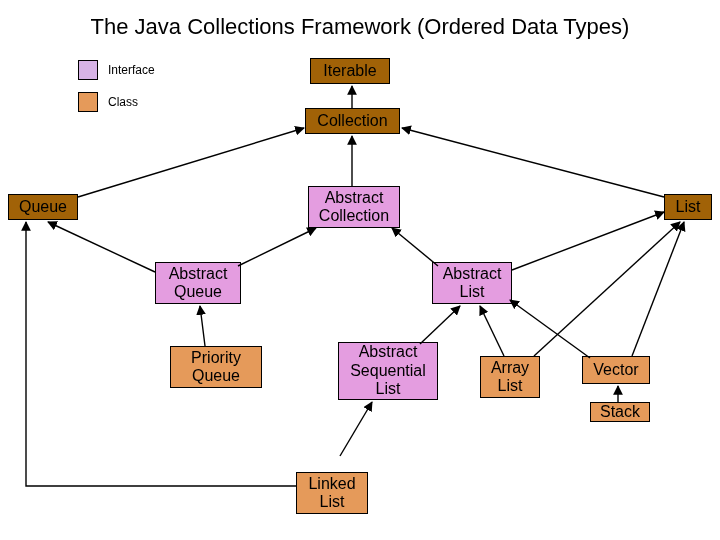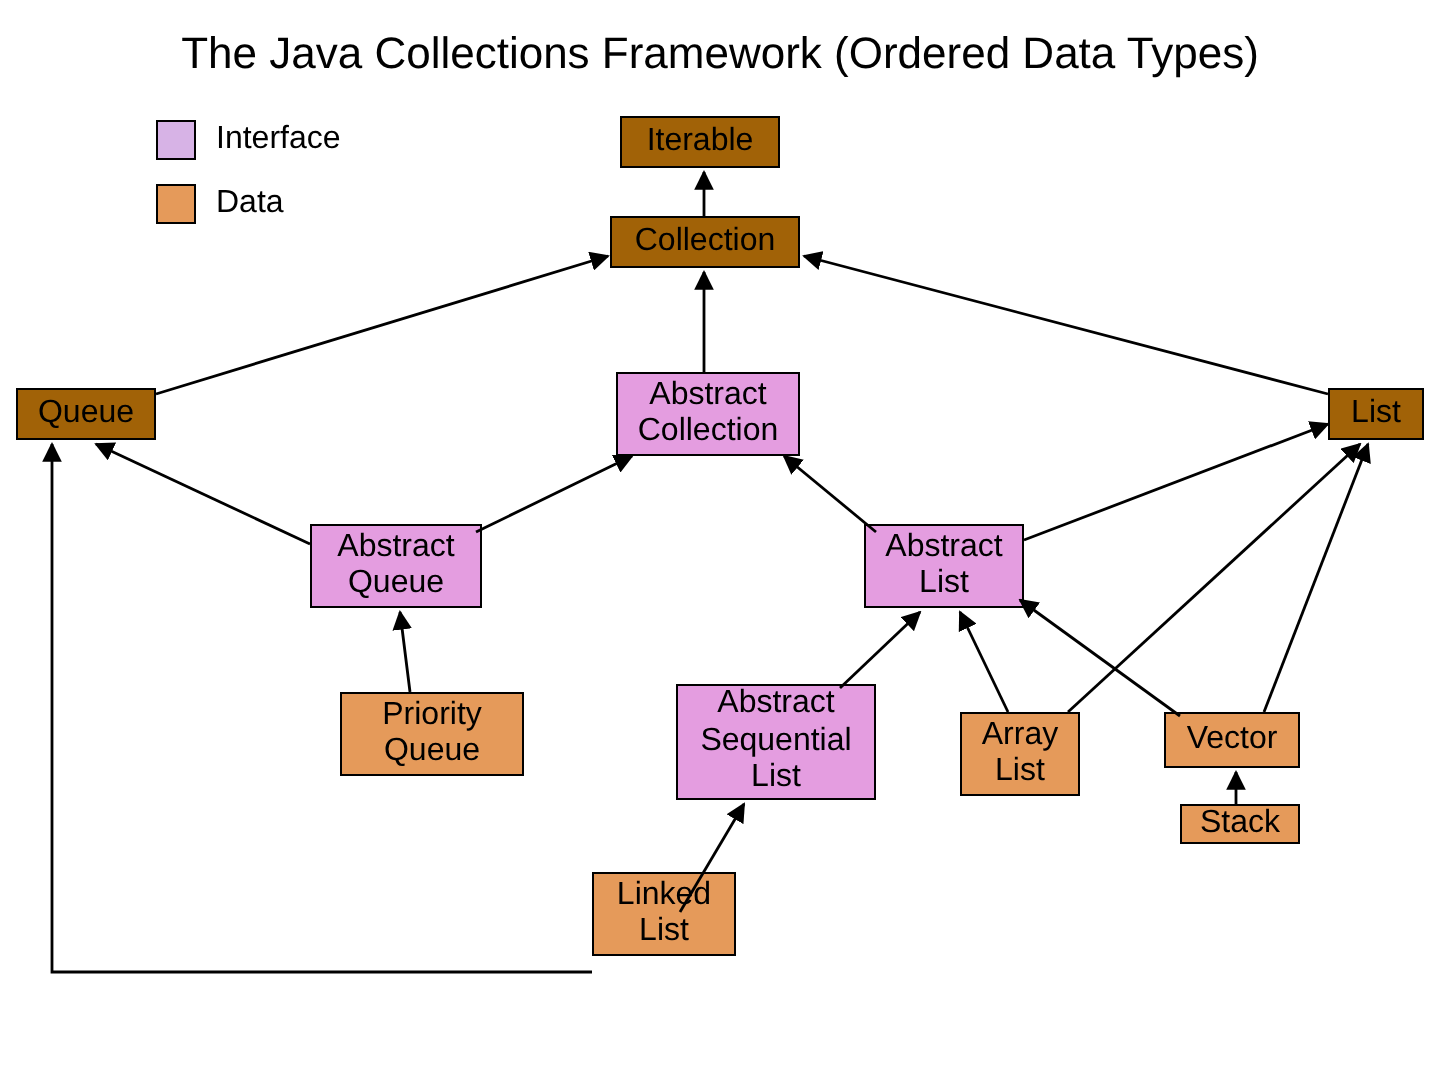--- a/index.html
+++ b/index.html
@@ -22,21 +22,21 @@
     top: 14px;
     left: 0;
     right: 0;
     text-align: center;
     font-size: 22px;
   }
   .legend {
     position: absolute;
     left: 78px;
     top: 60px;
-    font-size: 16px;
+    font-size: 12px;
   }
   .legend .row {
     display: flex;
     align-items: center;
     margin-bottom: 12px;
   }
   .swatch {
     width: 18px;
     height: 18px;
     border: 1px solid #000;
@@ -77,39 +77,39 @@
 
   <div class="title">The Java Collections Framework (Ordered Data Types)</div>
 
   <div class="legend">
     <div class="row">
       <div class="swatch sw-interface"></div>
       <span>Interface</span>
     </div>
     <div class="row">
       <div class="swatch sw-class"></div>
-      <span>Data</span>
+      <span>Class</span>
     </div>
   </div>
 
   <div class="node interface" style="left:310px; top:58px;  width:80px;  height:26px;">Iterable</div>
   <div class="node interface" style="left:305px; top:108px; width:95px;  height:26px;">Collection</div>
   <div class="node interface" style="left:8px;   top:194px; width:70px;  height:26px;">Queue</div>
   <div class="node interface" style="left:664px; top:194px; width:48px;  height:26px;">List</div>
 
   <div class="node abstract" style="left:308px; top:186px; width:92px;  height:42px;">Abstract<br>Collection</div>
   <div class="node abstract" style="left:155px; top:262px; width:86px;  height:42px;">Abstract<br>Queue</div>
   <div class="node abstract" style="left:432px; top:262px; width:80px;  height:42px;">Abstract<br>List</div>
   <div class="node abstract" style="left:338px; top:342px; width:100px; height:58px;">Abstract<br>Sequential<br>List</div>
 
   <div class="node class" style="left:170px; top:346px; width:92px;  height:42px;">Priority<br>Queue</div>
   <div class="node class" style="left:480px; top:356px; width:60px;  height:42px;">Array<br>List</div>
   <div class="node class" style="left:582px; top:356px; width:68px;  height:28px;">Vector</div>
   <div class="node class" style="left:590px; top:402px; width:60px;  height:20px;">Stack</div>
-  <div class="node class" style="left:296px; top:436px; width:72px;  height:42px;">Linked<br>List</div>
+  <div class="node class" style="left:296px; top:472px; width:72px;  height:42px;">Linked<br>List</div>
 
   <svg class="edges">
     <defs>
       <marker id="ah" viewBox="0 0 10 10" refX="9" refY="5" markerWidth="7" markerHeight="7" orient="auto-start-reverse">
         <path d="M 0 0 L 10 5 L 0 10 z" fill="#000"></path>
       </marker>
     </defs>
     <g stroke="#000" stroke-width="1.4" fill="none" marker-end="url(#ah)">
 
       <line x1="352" y1="108" x2="352" y2="86"></line>

